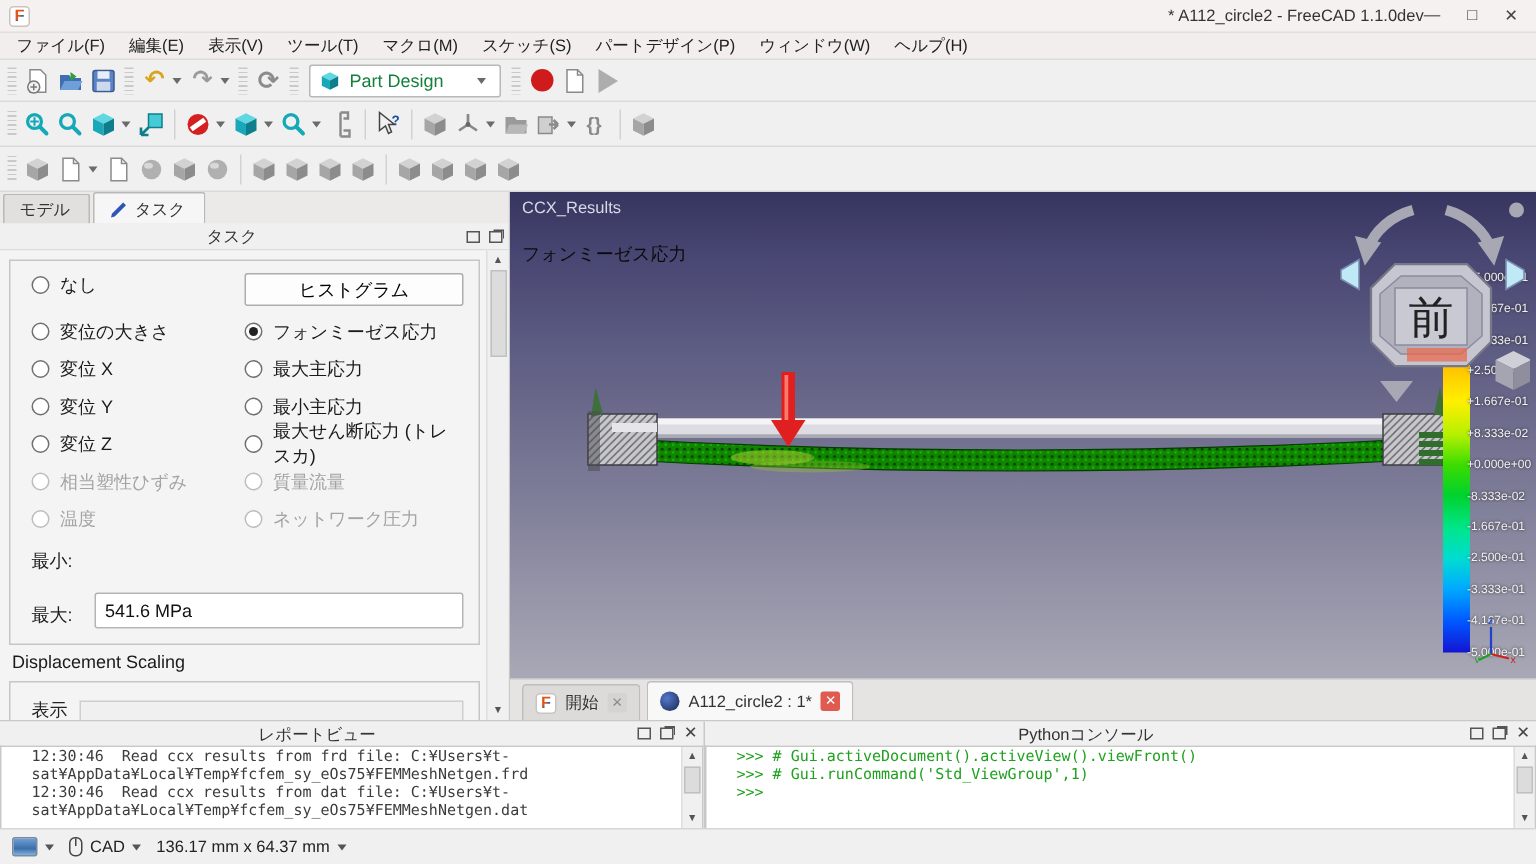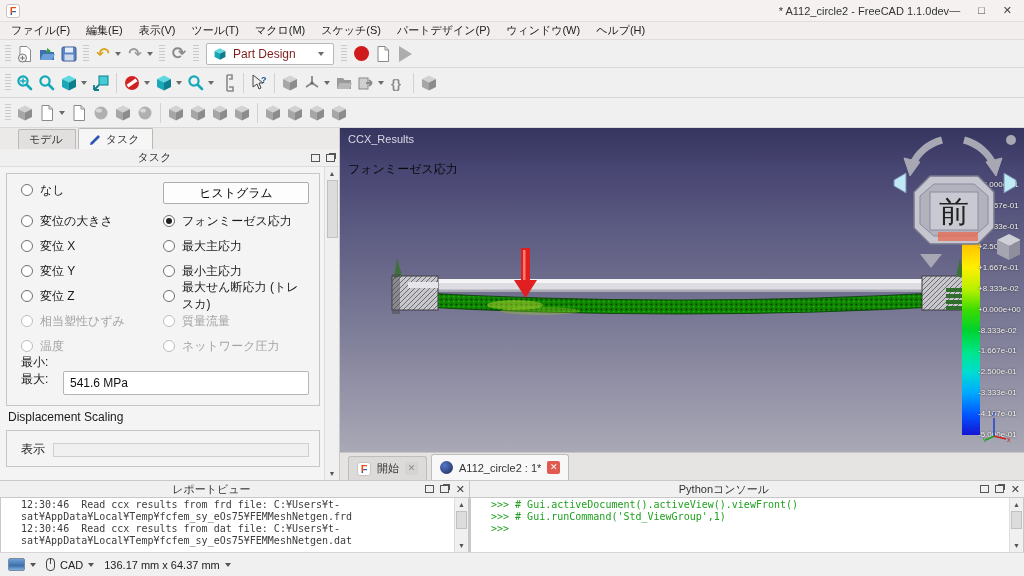--- a/index.html
+++ b/index.html
@@ -22,48 +22,48 @@
   .tbrow { background:#f0f0f0; display:flex; align-items:center; border-bottom:1px solid #d9d9d9; padding-left:2px; }
   .tb1 { height:28px; } .tb2 { height:30px; } .tb3 { height:30px; }
   .grip { width:6px; height:18px; margin:0 3px; background:repeating-linear-gradient(to bottom,#c9c9c9 0 1px,transparent 1px 3px); }
   .sep { width:1px; height:20px; background:#d2d2d2; margin:0 4px; }
   .ti { width:22px; height:22px; display:flex; align-items:center; justify-content:center; border-radius:2px; }
   .ti svg { width:18px; height:18px; }
   .dd { width:0; height:0; border-left:3px solid transparent; border-right:3px solid transparent; border-top:4px solid #6a6a6a; margin:0 3px 0 1px; }
   .uchar { font-size:16px; line-height:16px; font-weight:bold; }
   .undo-c { color:#d9a520; } .redo-c { color:#9a9a9a; } .refresh-c { color:#8b8b8b; font-size:17px; }
   .wb-select { display:flex; align-items:center; gap:6px; background:#fff; border:1px solid #b8b8b8; border-radius:2px; height:22px; padding:0 6px; width:128px; margin:0 4px; }
-  .wb-select .lbl { flex:1; font-size:12px; color:#7f1d1d; }
+  .wb-select .lbl { flex:1; font-size:12px; color:#15803d; }
   .record-dot { width:15px; height:15px; border-radius:50%; background:#cf1b1b; }
   .play-tri { width:0; height:0; border-top:8px solid transparent; border-bottom:8px solid transparent; border-left:13px solid #adadad; }
 
   
   .main { height:352px; display:flex; }
 
   
   .left-panel { width:340px; background:#f0f0f0; display:flex; flex-direction:column; border-right:1px solid #c8c8c8; }
-  .doc-tabs { height:21px; display:flex; align-items:flex-end; padding-left:18px; background:#eceae9; }
+  .doc-tabs { height:21px; display:flex; align-items:flex-end; padding-left:2px; background:#eceae9; }
   .dtab { padding:2px 12px 2px 10px; font-size:11px; border:1px solid #b9b9b9; border-bottom:none; background:#e2e0df; color:#333; margin-right:2px; border-radius:2px 2px 0 0; display:flex; align-items:center; gap:5px; }
   .dtab.active { background:#f6f6f6; padding-top:3px; }
   .panel-header { height:18px; display:flex; align-items:center; background:#f0f0f0; border-bottom:1px solid #ddd; padding:0 4px; }
   .panel-header .ptitle { flex:1; text-align:center; font-size:11px; color:#333; }
   .mini-sq { width:9px; height:8px; border:1px solid #555; margin-left:6px; }
   .mini-sq.dbl { box-shadow:2px -2px 0 -1px #555; }
   .panel-body { flex:1; display:flex; overflow:hidden; background:#f4f4f4; }
   .panel-content { flex:1; padding:6px 4px 0 6px; overflow:hidden; }
   .groupbox { border:1px solid #c6c6c6; background:#f4f4f4; padding:8px 10px 10px 14px; }
   .radio-grid { display:grid; grid-template-columns:138px 1fr; row-gap:9px; column-gap:4px; }
   .radio { display:flex; align-items:center; gap:7px; height:16px; }
   .rdot { width:12px; height:12px; border:1px solid #707070; border-radius:50%; background:#fff; flex:none; position:relative; }
   .radio.checked .rdot::after { content:""; position:absolute; left:2px; top:2px; width:6px; height:6px; border-radius:50%; background:#222; }
   .radio .rlabel { font-size:12px; color:#1a1a1a; }
   .radio.disabled .rdot { border-color:#bdbdbd; }
   .radio.disabled .rlabel { color:#a4a4a4; }
   .hist-btn { height:22px; border:1px solid #adadad; background:#fdfdfd; border-radius:2px; font-size:12px; text-align:center; line-height:20px; width:100%; }
-  .mm-row { display:flex; align-items:flex-start; gap:8px; }
+  .mm-row { display:flex; align-items:flex-end; gap:8px; margin-top:12px; }
   .mm-label { width:34px; font-size:12px; color:#1a1a1a; }
   .mm-field { flex:1; height:24px; background:#fff; border:1px solid #b5b5b5; border-radius:2px; font-size:12px; line-height:22px; padding:0 6px; color:#111; }
   .ds-title { margin:4px 0 6px 2px; font-size:12px; color:#1a1a1a; }
   .ds-box { border:1px solid #c6c6c6; background:#f4f4f4; padding:10px 10px 8px 14px; }
   .ds-row1 { display:flex; align-items:center; gap:8px; }
   .chk-label { font-size:12px; }
   .hscroll { flex:1; height:14px; display:flex; align-items:center; border:1px solid #cfcfcf; background:#f0f0f0; }
   .vscroll { width:15px; background:#f0f0f0; border-left:1px solid #ddd; display:flex; flex-direction:column; align-items:center; }
   .vs-btn { width:13px; height:13px; font-size:7px; color:#555; display:flex; align-items:center; justify-content:center; }
   .vs-thumb { width:11px; height:58px; background:#dcdcdc; border:1px solid #c0c0c0; }

